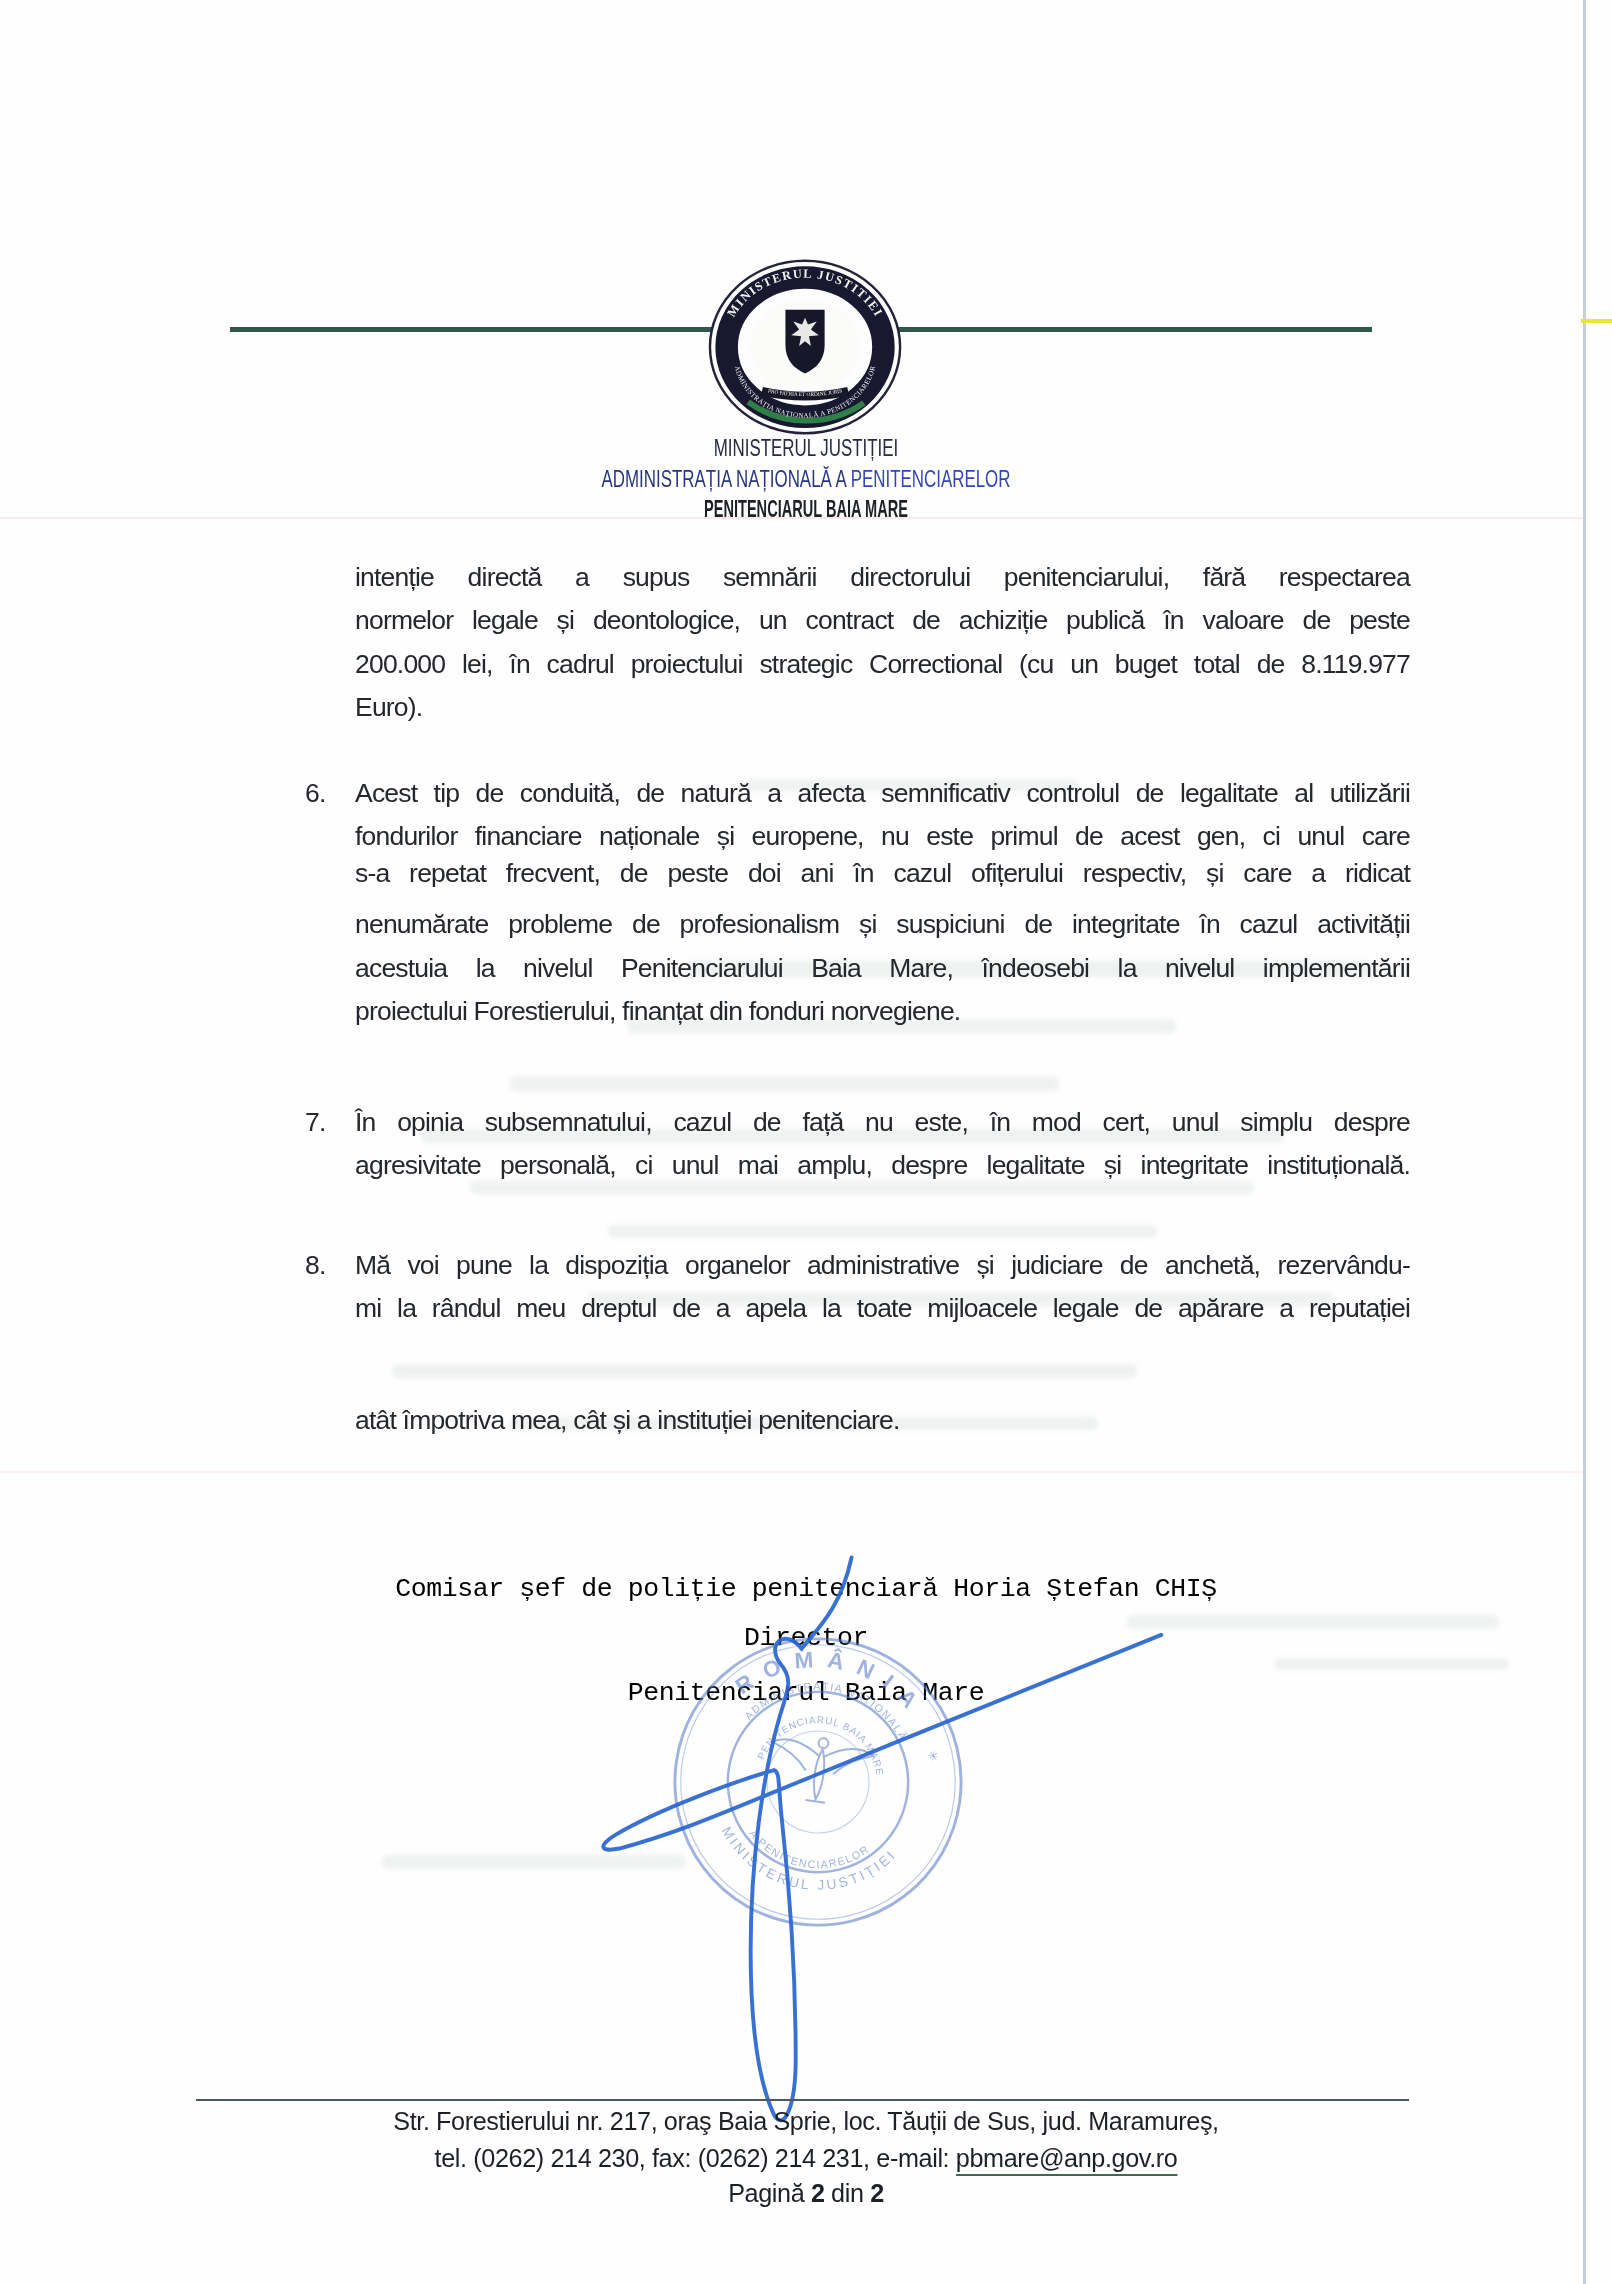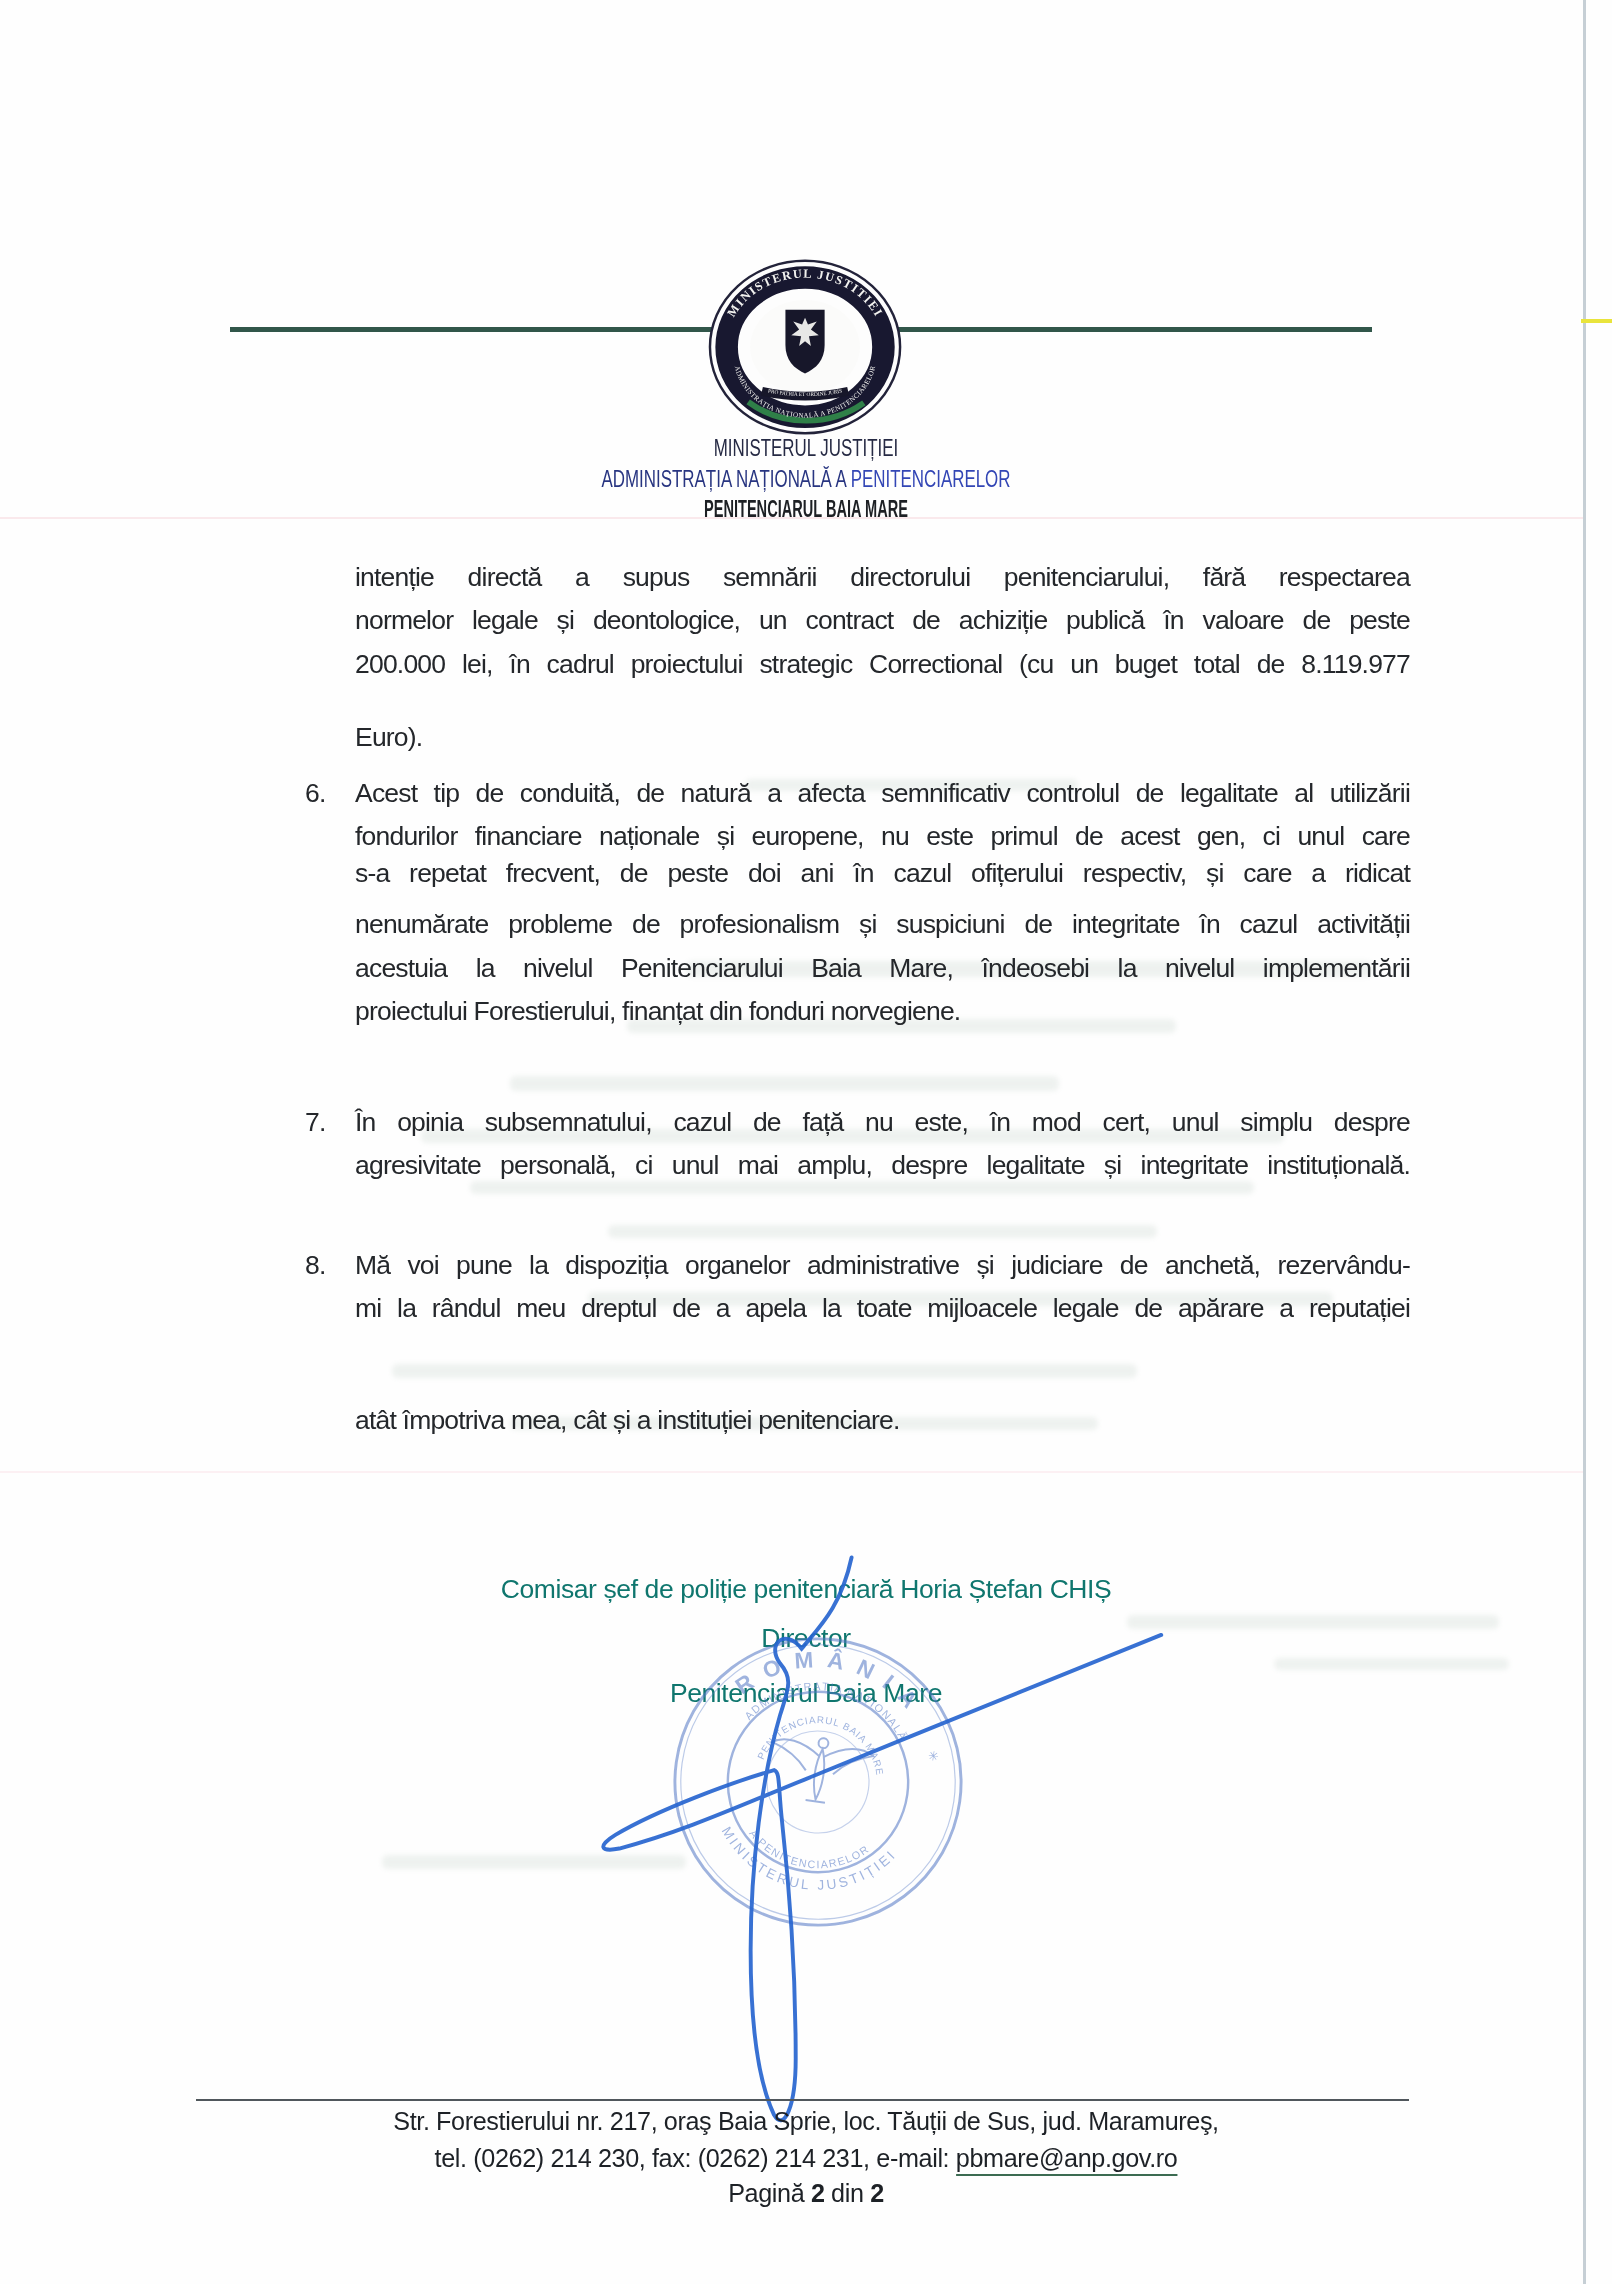--- a/index.html
+++ b/index.html
@@ -28,21 +28,21 @@
   .h3{top:496px;font-size:23.5px;font-weight:bold;color:#1d2024;transform:scaleX(.62);}
 
   
   .bline{position:absolute;left:355px;width:1055px;height:43px;font-size:26.5px;letter-spacing:-0.8px;
          line-height:43px;white-space:normal;color:#24272b;}
   .j{text-align:justify;text-align-last:justify;}
   .bnum{position:absolute;left:305px;width:44px;height:43px;font-size:26.5px;line-height:43px;letter-spacing:-0.8px;}
 
   
   .sline{position:absolute;left:0;width:1612px;text-align:center;font-size:26.5px;letter-spacing:-0.4px;
-         line-height:33px;white-space:nowrap;color:#0f766e;}
+         line-height:33px;white-space:nowrap;color:#000000;font-family:Liberation Mono, monospace;}
   .sig1{top:1573px;}
   .sig2{top:1622px;}
   .sig3{top:1677px;}
 
   .stamp{position:absolute;left:671px;top:1635px;width:294px;height:294px;opacity:.55;
          color:var(--stamp_blue,#5277c5);transform:rotate(8deg);}
   .signature-svg{position:absolute;left:0;top:0;width:1612px;height:2285px;pointer-events:none;}
 
   
   .footer-rule{position:absolute;left:196px;top:2099px;width:1213px;height:2px;background:var(--footer_rule,#50575c);}
@@ -106,21 +106,21 @@
     </svg>
   </div>
 
   <div class="hline h1">MINISTERUL JUSTIȚIEI</div>
   <div class="hline h2"><span class="part1">ADMINISTRAȚIA NAȚIONALĂ A </span><span class="part2">PENITENCIARELOR</span></div>
   <div class="hline h3">PENITENCIARUL BAIA MARE</div>
 
   <div class="bline j" style="top:556px">intenție directă a supus semnării directorului penitenciarului, fără respectarea</div>
   <div class="bline j" style="top:599px">normelor legale și deontologice, un contract de achiziție publică în valoare de peste</div>
   <div class="bline j" style="top:643px">200.000 lei, în cadrul proiectului strategic Correctional (cu un buget total de 8.119.977</div>
-  <div class="bline" style="top:716px">Euro).</div>
+  <div class="bline" style="top:686px">Euro).</div>
 
   <div class="bnum" style="top:772px">6.</div>
   <div class="bline j" style="top:772px">Acest tip de conduită, de natură a afecta semnificativ controlul de legalitate al utilizării</div>
   <div class="bline j" style="top:815px">fondurilor financiare naționale și europene, nu este primul de acest gen, ci unul care</div>
   <div class="bline j" style="top:852px">s-a repetat frecvent, de peste doi ani în cazul ofițerului respectiv, și care a ridicat</div>
   <div class="bline j" style="top:903px">nenumărate probleme de profesionalism și suspiciuni de integritate în cazul activității</div>
   <div class="bline j" style="top:947px">acestuia la nivelul Penitenciarului Baia Mare, îndeosebi la nivelul implementării</div>
   <div class="bline" style="top:990px">proiectului Forestierului, finanțat din fonduri norvegiene.</div>
 
   <div class="bnum" style="top:1101px">7.</div>

